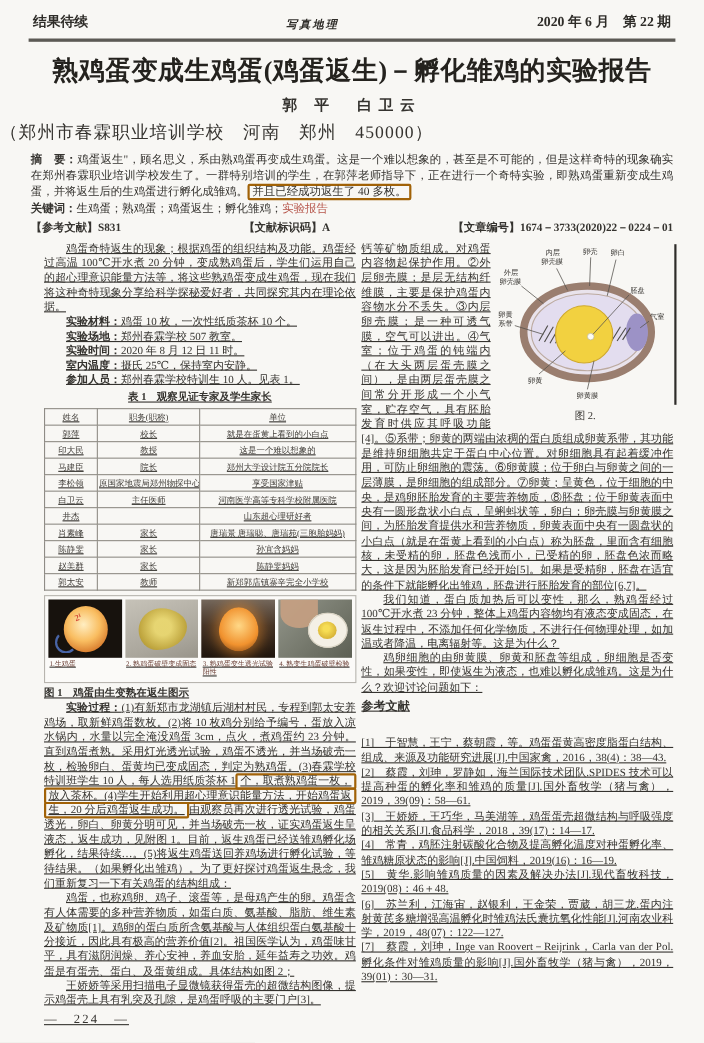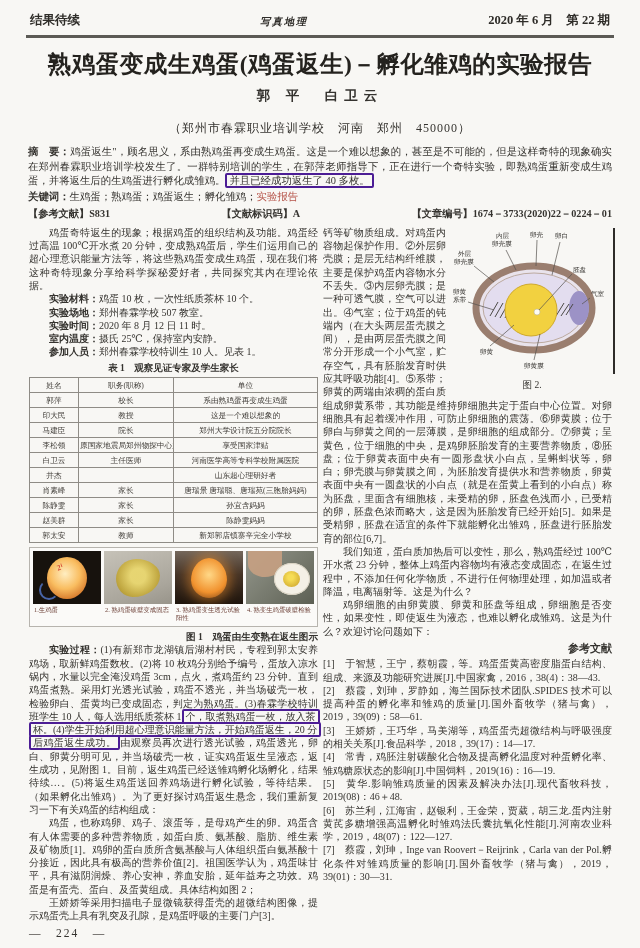--- a/index.html
+++ b/index.html
@@ -11,40 +11,40 @@
   }
   
   .hdr{display:flex;justify-content:space-between;align-items:flex-end;
        padding:12px 30px 4px 30px;font-size:12.5px;font-weight:bold;color:#2e2c28;}
   .hdr .journal{font-size:10px;font-style:italic;letter-spacing:2px;}
   .rule{margin:2px 26px 0 26px;border-top:3px solid #5c5a55;}
   
   .title{margin:10px 14px 0 14px;text-align:center;font-size:23.5px;font-weight:bold;
          letter-spacing:.5px;color:#24221e;}
   .authors{margin-top:7px;text-align:center;font-size:13.5px;font-weight:bold;letter-spacing:6px;}
-  .affil{margin-top:15px;text-align:center;font-size:12px;letter-spacing:1px;}
+  .affil{margin-top:5px;font-size:16px;letter-spacing:1px;}
   
   .abs{margin:8px 28px 0 28px;font-size:10.4px;line-height:14.6px;text-align:justify;}
   .abs .lead{font-weight:bold;}
   .kw{margin:1px 28px 0 28px;font-size:10.4px;line-height:14px;}
   .kw .lead{font-weight:bold;}
   .kw .red{color:#b6554a;}
   .cls{display:flex;justify-content:space-between;margin:3px 28px 0 28px;
        font-size:10.2px;line-height:14px;}
   .cls b{font-weight:bold;}
   
-  .cols{display:flex;gap:5px;padding:5px 28px 0 29px;}
+  .cols{display:flex;gap:5px;padding:5px 28px 0 40px;text-decoration:underline;}
   .col{width:50%;font-size:10px;line-height:13.3px;text-align:justify;}
   .p{text-indent:2em;margin:0;}
   .p0{text-indent:0;margin:0;}
   .lead{font-weight:bold;}
   .expline{text-indent:2em;}
   .expline .lead{font-weight:bold;}
   
-  .redbox{border:2px solid #4c1d95;border-radius:2px;padding:0 2px;
+  .redbox{border:2px solid #a16207;border-radius:2px;padding:0 2px;
           box-decoration-break:clone;-webkit-box-decoration-break:clone;}
   
   .tcap{text-align:center;font-size:9.5px;margin:3px 0 2px 0;font-weight:bold;}
   table.t1{width:100%;border-collapse:collapse;font-size:7.7px;line-height:9px;
            color:#403d38;table-layout:fixed;}
   table.t1 th,table.t1 td{border:1px solid #8f8c86;text-align:center;
            padding:2.5px 1px;overflow:hidden;white-space:nowrap;}
   table.t1 th{font-weight:normal;}
   col.c-name{width:17%;}col.c-role{width:33%;}col.c-unit{width:50%;}
   
@@ -69,28 +69,28 @@
   .img3 .egg{position:absolute;left:16px;top:7px;width:36px;height:40px;
     background:radial-gradient(circle at 50% 42%,#ffd887 0%,#f1922e 60%,#a9531393 100%);
     border-radius:50%/55% 55% 45% 45%;box-shadow:0 0 12px 4px rgba(242,146,46,.5);}
   .img4{background:linear-gradient(135deg,#93968b 0%,#73766a 60%,#5c5f53 100%);}
   .img4 .hand{position:absolute;left:2px;top:0;width:34px;height:26px;background:#c6a082;
     border-radius:0 0 50% 50%;opacity:.9;}
   .img4 .white{position:absolute;right:4px;top:12px;width:36px;height:32px;background:#f4f0e6;
     border-radius:50%;box-shadow:inset 0 0 0 1px #d8d2c2;}
   .img4 .yolk{position:absolute;right:14px;top:20px;width:17px;height:16px;border-radius:50%;
     background:radial-gradient(circle at 45% 40%,#f6dd55 20%,#cda42c 90%);}
-  .fcap{text-align:right;font-size:9.6px;margin-top:3px;font-weight:bold;}
+  .fcap{text-align:left;font-size:9.6px;margin-top:3px;font-weight:bold;}
   
   .fig2{float:right;width:160px;margin:0 0 2px 6px;position:relative;}
   .fig2 svg{display:block;}
   .fig2 .cap{text-align:center;font-size:9.6px;margin-top:2px;}
   .scanline{position:absolute;right:-3px;top:2px;width:2px;height:146px;background:#2e2c29;}
   
-  .refhead{text-align:right;font-weight:bold;font-size:11px;margin:4px 0 2px 0;}
+  .refhead{text-align:left;font-weight:bold;font-size:11px;margin:4px 0 20px 0;}
   .ref{margin:0;text-align:justify;}
   .pagenum{margin-top:4px;font-size:11.5px;letter-spacing:2px;}
 </style>
 </head>
 <body>
 
 <div id="page">
 
   <div class="hdr">
     <span>结果待续</span>
@@ -137,21 +137,21 @@
           <tr>
             <th>姓名</th>
             <th>职务(职称)</th>
             <th>单位</th>
           </tr>
         </thead>
         <tbody>
             <tr>
             <td>郭萍</td>
             <td>校长</td>
-            <td>系由熟鸡蛋再变成生鸡蛋</td>
+            <td>就是在蛋黄上看到的小白点</td>
           </tr>
             <tr>
             <td>印大民</td>
             <td>教授</td>
             <td>这是一个难以想象的</td>
           </tr>
             <tr>
             <td>马建臣</td>
             <td>院长</td>
             <td>郑州大学设计院五分院院长</td>

